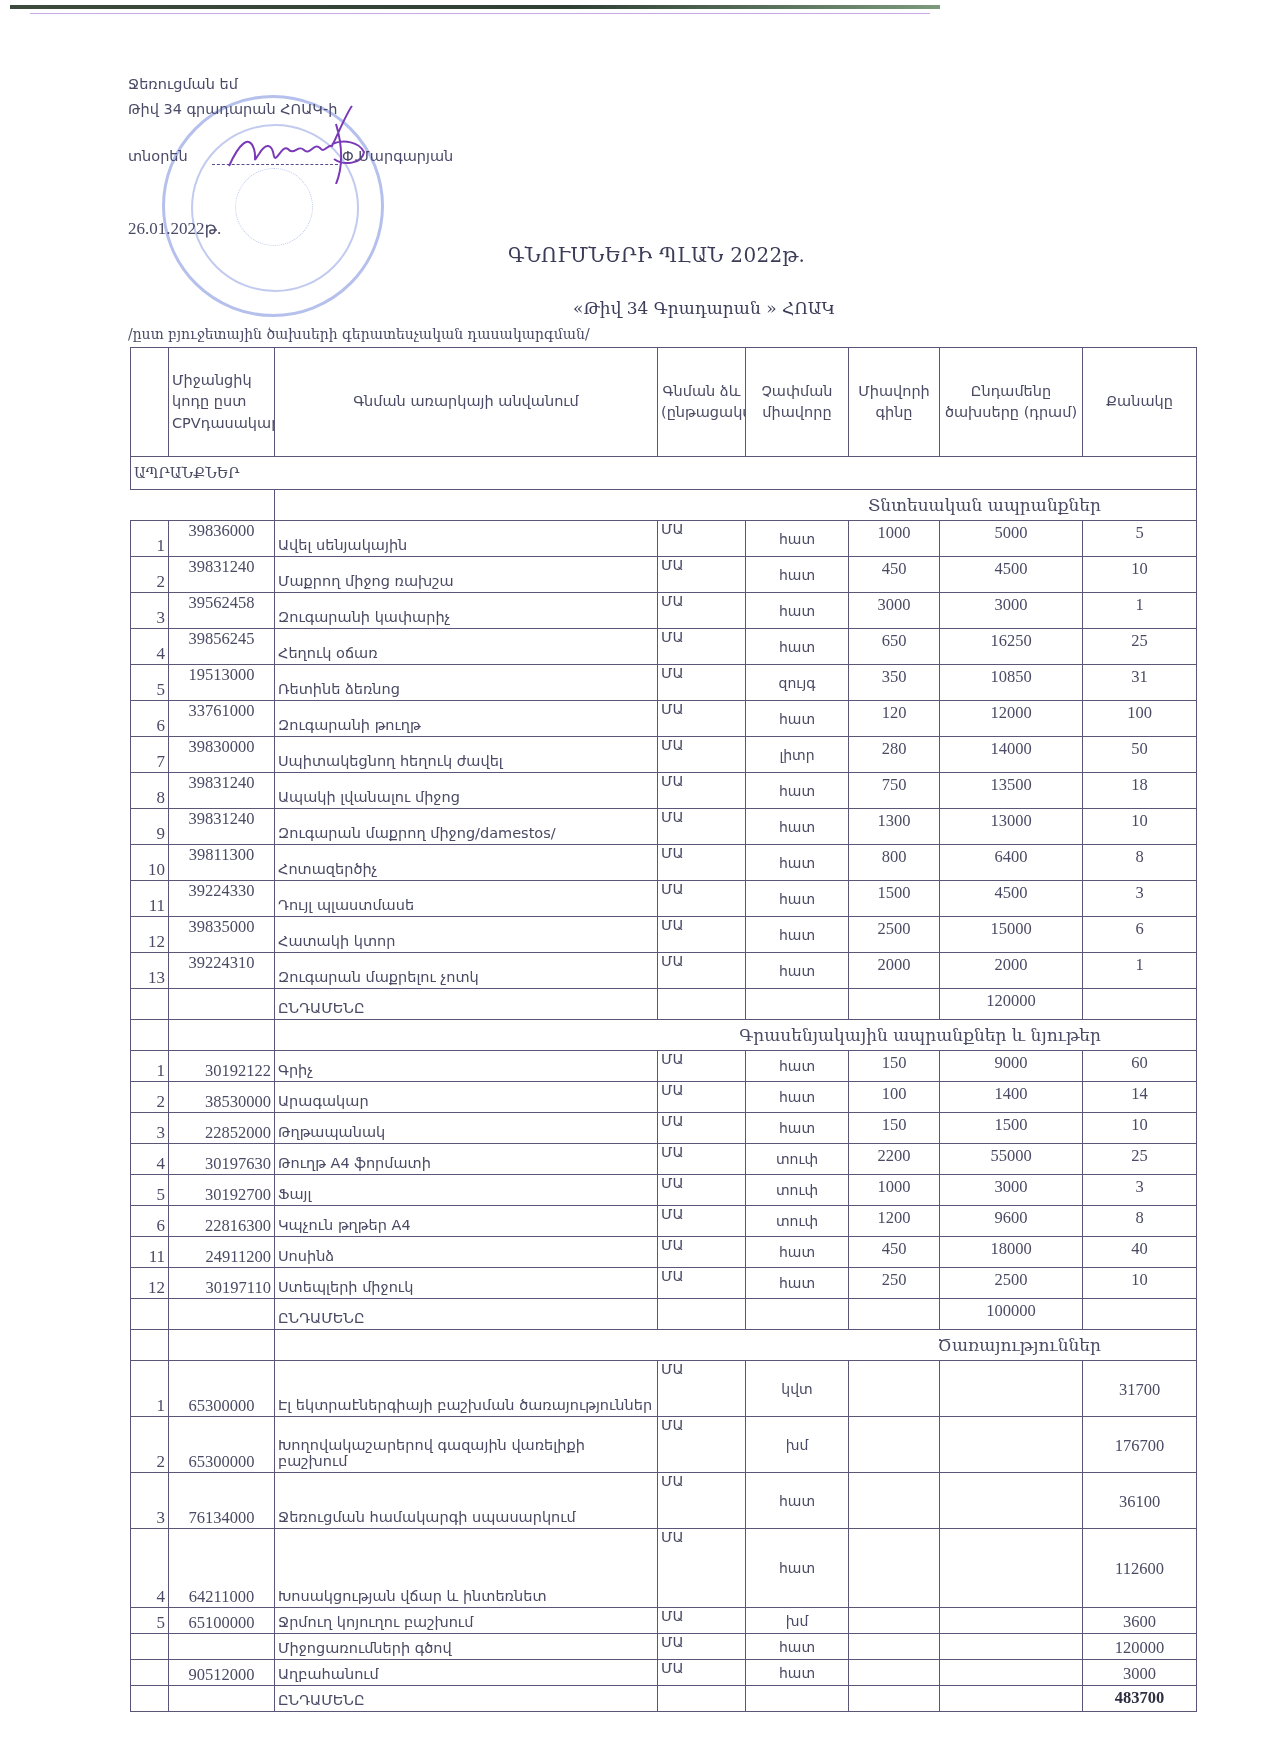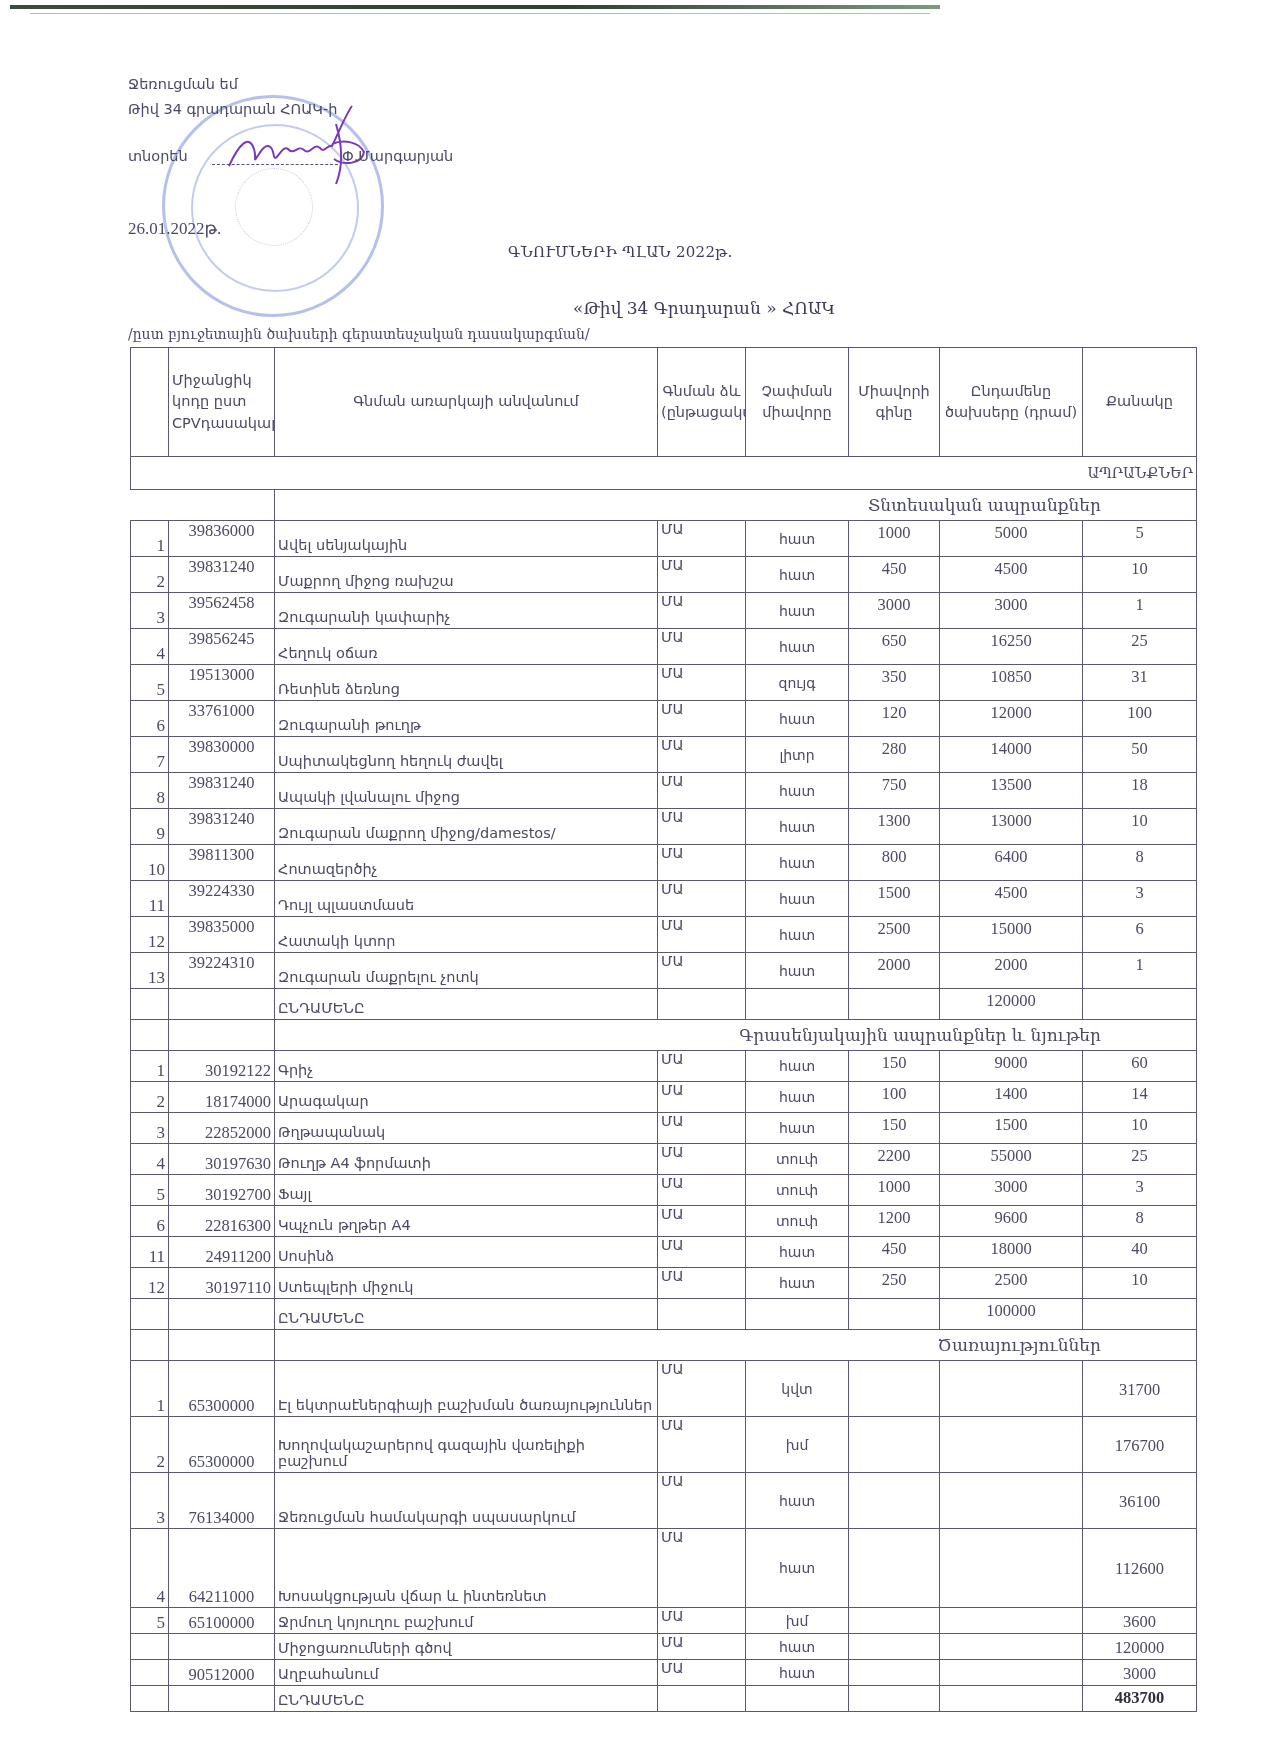--- a/index.html
+++ b/index.html
@@ -20,30 +20,30 @@
   .date { position: absolute; left: 128px; top: 218px; font-size: 17px; font-family: "Liberation Serif", serif; color:#4a4a68; }
 
   .stamp { position: absolute; left: 162px; top: 95px; width: 222px; height: 222px; border-radius: 50%;
     border: 3px solid rgba(120,140,220,0.55); box-sizing: border-box; }
   .stamp::before { content: ""; position: absolute; left: 26px; top: 26px; width: 164px; height: 164px; border-radius: 50%;
     border: 2px solid rgba(120,140,220,0.45); }
   .stamp::after { content: ""; position: absolute; left: 70px; top: 70px; width: 76px; height: 76px; border-radius: 50%;
     border: 1.5px dotted rgba(120,140,220,0.5); }
   .signature { position: absolute; left: 224px; top: 104px; width: 150px; height: 80px; }
 
-  .doc-title { position: absolute; left: 508px; top: 243px; font-size: 15px; letter-spacing: 0.3px; color:#3c3c58; }
+  .doc-title { position: absolute; left: 508px; top: 243px; font-size: 20px; letter-spacing: 0.3px; color:#3c3c58; }
   .org-title { position: absolute; left: 540px; top: 298px; font-size: 17px; color:#3c3c58;margin-left:33px; }
   .subtitle { position: absolute; left: 128px; top: 326px; font-size: 14px; color:#4a4a68; }
 
   table.plan { position: absolute; left: 130px; top: 347px; border-collapse: collapse; table-layout: fixed; width: 1066px; }
   table.plan td { border: 1.5px solid #5b5577; font-size: 14.5px; padding: 0 3px; vertical-align: middle; color:#4a4a64; overflow: hidden; white-space: nowrap; }
   table.plan td.wrap { white-space: normal; }
   .hdr td { text-align: center; height: 108px; font-family: "DejaVu Sans", sans-serif; font-size: 13.5px; line-height: 1.45; }
   .hdr td.cpv { text-align: left; }
-  .sec td { height: 32px; text-align: right; font-size: 17px; }
+  .sec td { height: 32px; text-align: left; font-size: 17px; }
   .subsec td.title { text-align: right; padding-right: 95px; font-size: 17px; }
   .subsec td { height: 30px; }
   .num { text-align: right; vertical-align: bottom !important; font-family: "Liberation Serif", serif; font-size: 17px !important; }
   .code { text-align: center; vertical-align: top !important; font-family: "Liberation Serif", serif; font-size: 16.5px !important; }
   .code.left { text-align: center; vertical-align: bottom !important; margin-top: 8px; }
   .code.right { text-align: right; vertical-align: bottom !important; }
   .name { text-align: left; font-size: 14.5px; vertical-align: bottom !important; padding-bottom: 3px !important; font-family: "DejaVu Sans", sans-serif; }
   .proc { vertical-align: top !important; font-size: 14px; font-family: "DejaVu Sans", sans-serif; margin-top: 28px; }
   .unit { text-align: center; font-family: "DejaVu Sans", sans-serif; font-size: 14px !important; }
   .val { text-align: center; vertical-align: top !important; font-family: "Liberation Serif", serif; font-size: 16.5px !important; padding-top: 2px !important; }
@@ -256,21 +256,21 @@
         <td class="code right">30192122</td>
         <td class="name wrap">Գրիչ</td>
         <td class="proc">ՄԱ</td>
         <td class="unit">հատ</td>
         <td class="val">150</td>
         <td class="val">9000</td>
         <td class="val">60</td>
       </tr>
       <tr class="r2">
         <td class="num">2</td>
-        <td class="code right">18174000</td>
+        <td class="code right">38530000</td>
         <td class="name wrap">Արագակար</td>
         <td class="proc">ՄԱ</td>
         <td class="unit">հատ</td>
         <td class="val">100</td>
         <td class="val">1400</td>
         <td class="val">14</td>
       </tr>
       <tr class="r2">
         <td class="num">3</td>
         <td class="code right">22852000</td>

